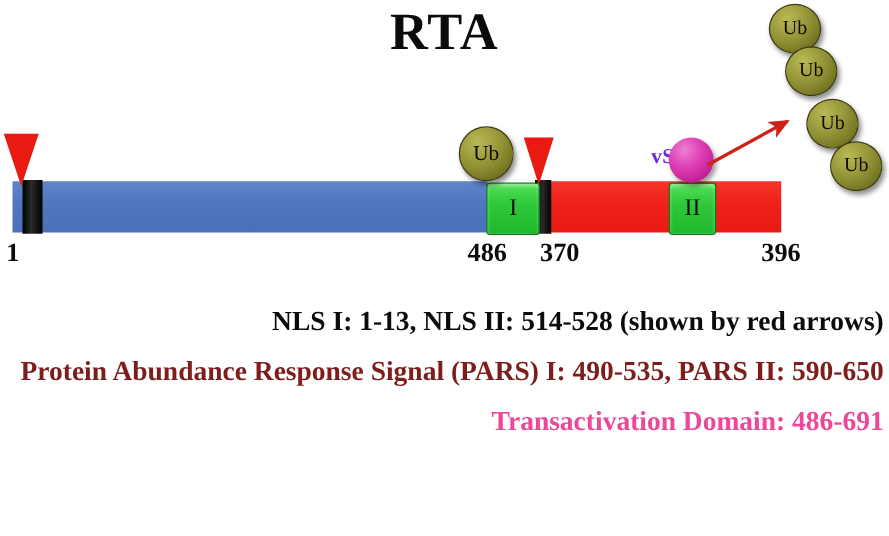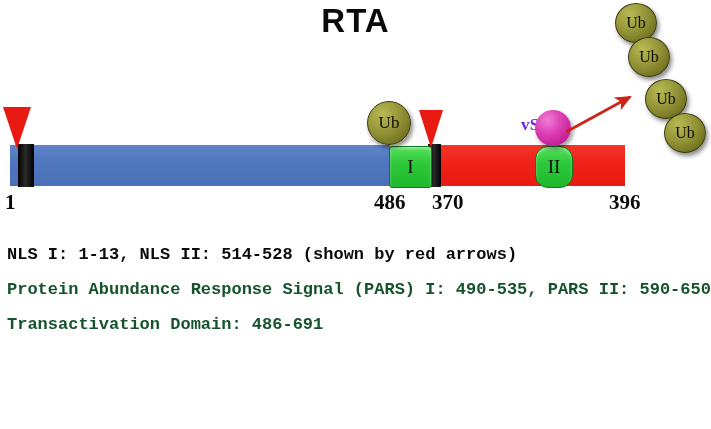--- a/index.html
+++ b/index.html
@@ -5,21 +5,21 @@
   html,body{margin:0;padding:0;}
   body{
     width:711px;height:429px;background:#ffffff;overflow:hidden;position:relative;
     font-family:"Liberation Serif",serif;
   }
   #stage{position:absolute;left:0;top:0;width:711px;height:429px;}
 
   
   .title{
     position:absolute;left:0;top:2px;width:711px;text-align:center;
-    font-family:Liberation Sans, sans-serif;font-weight:bold;font-size:33px;
+    font-family:Liberation Serif, serif;font-weight:bold;font-size:42px;
     color:#0b0b0b;letter-spacing:1px;
   }
 
   
   .bar-seg{position:absolute;}
   .seg-blue{
     left:10px;top:145px;width:380px;height:41px;
     background:linear-gradient(180deg,#6084c9 0%,#5178bf 38%,#4a70b8 100%);
   }
   .seg-red{
@@ -48,21 +48,21 @@
   
   .pars-box{
     position:absolute;top:146px;height:40px;
     background:linear-gradient(180deg,#55e05a 0%,#2ec93a 40%,#1fb82d 100%);
     border:1.5px solid #0d7a1d;border-radius:3px;
     display:flex;align-items:center;justify-content:center;
     font-family:"Liberation Serif",serif;font-weight:normal;font-size:19px;color:#111;
     box-shadow:inset 0 2px 3px rgba(255,255,255,.4);
   }
   .pars-1{left:389px;width:41px;}
-  .pars-2{left:535px;width:36px;border-radius:13px;}
+  .pars-2{left:535px;width:36px;}
 
   
   .tri{position:absolute;width:0;height:0;}
   .tri-1{
     left:3px;top:107px;
     border-left:14px solid transparent;border-right:14px solid transparent;
     border-top:42px solid #e81a12;
   }
   .tri-2{
     left:419px;top:110px;
@@ -107,22 +107,22 @@
     font-family:"Liberation Serif",serif;font-weight:bold;font-size:21px;color:#0b0b0b;
   }
   .pos-1{left:5px;}
   .pos-486{left:374px;text-align:center;}
   .pos-530{left:432px;}
   .pos-691{left:609px;}
 
   
   .legend{position:absolute;left:7px;top:246px;width:700px;}
   .legend-line{
-    font-family:Liberation Mono, monospace;font-weight:bold;font-size:17px;
-    line-height:1;margin-bottom:18px;white-space:nowrap;
+    font-family:Liberation Serif, serif;font-weight:bold;font-size:22px;
+    line-height:1;margin-bottom:18px;white-space:nowrap;text-align:right;
   }
 </style>
 </head>
 <body>
 
 <div id="stage">
 
   <div class="title">RTA</div>
 
   <div class="bar-seg seg-blue"></div>
@@ -157,17 +157,17 @@
   <div class="ub ubc ubc3">Ub</div>
   <div class="ub ubc ubc4">Ub</div>
 
   <div class="pos pos-1">1</div>
   <div class="pos pos-486">486</div>
   <div class="pos pos-530">370</div>
   <div class="pos pos-691">396</div>
 
   <div class="legend">
     <div class="legend-line" style="color: rgb(11, 11, 11);">NLS I: 1-13, NLS II: 514-528  (shown by red arrows)</div>
-    <div class="legend-line" style="color: #14532d;">Protein Abundance Response Signal (PARS) I: 490-535, PARS II: 590-650</div>
-    <div class="legend-line" style="color: #14532d;">Transactivation Domain: 486-691</div>
+    <div class="legend-line" style="color: #7f1d1d;">Protein Abundance Response Signal (PARS) I: 490-535, PARS II: 590-650</div>
+    <div class="legend-line" style="color: #ec4899;">Transactivation Domain: 486-691</div>
   </div>
 
 </div>
 
 </body></html>

